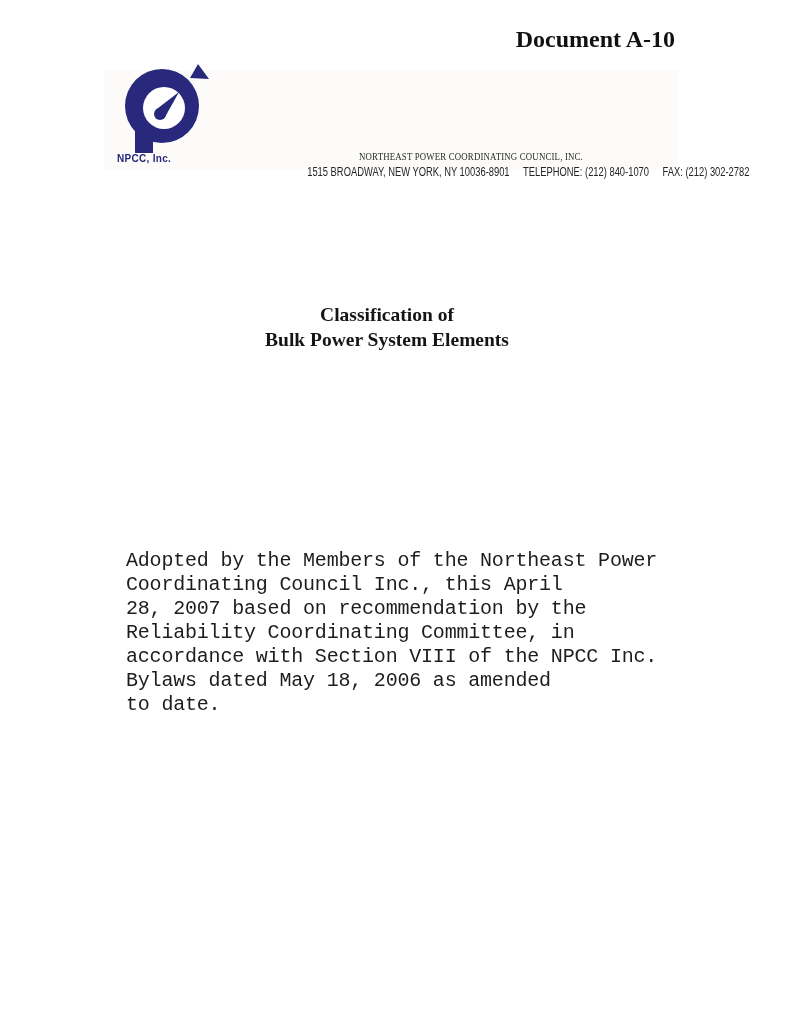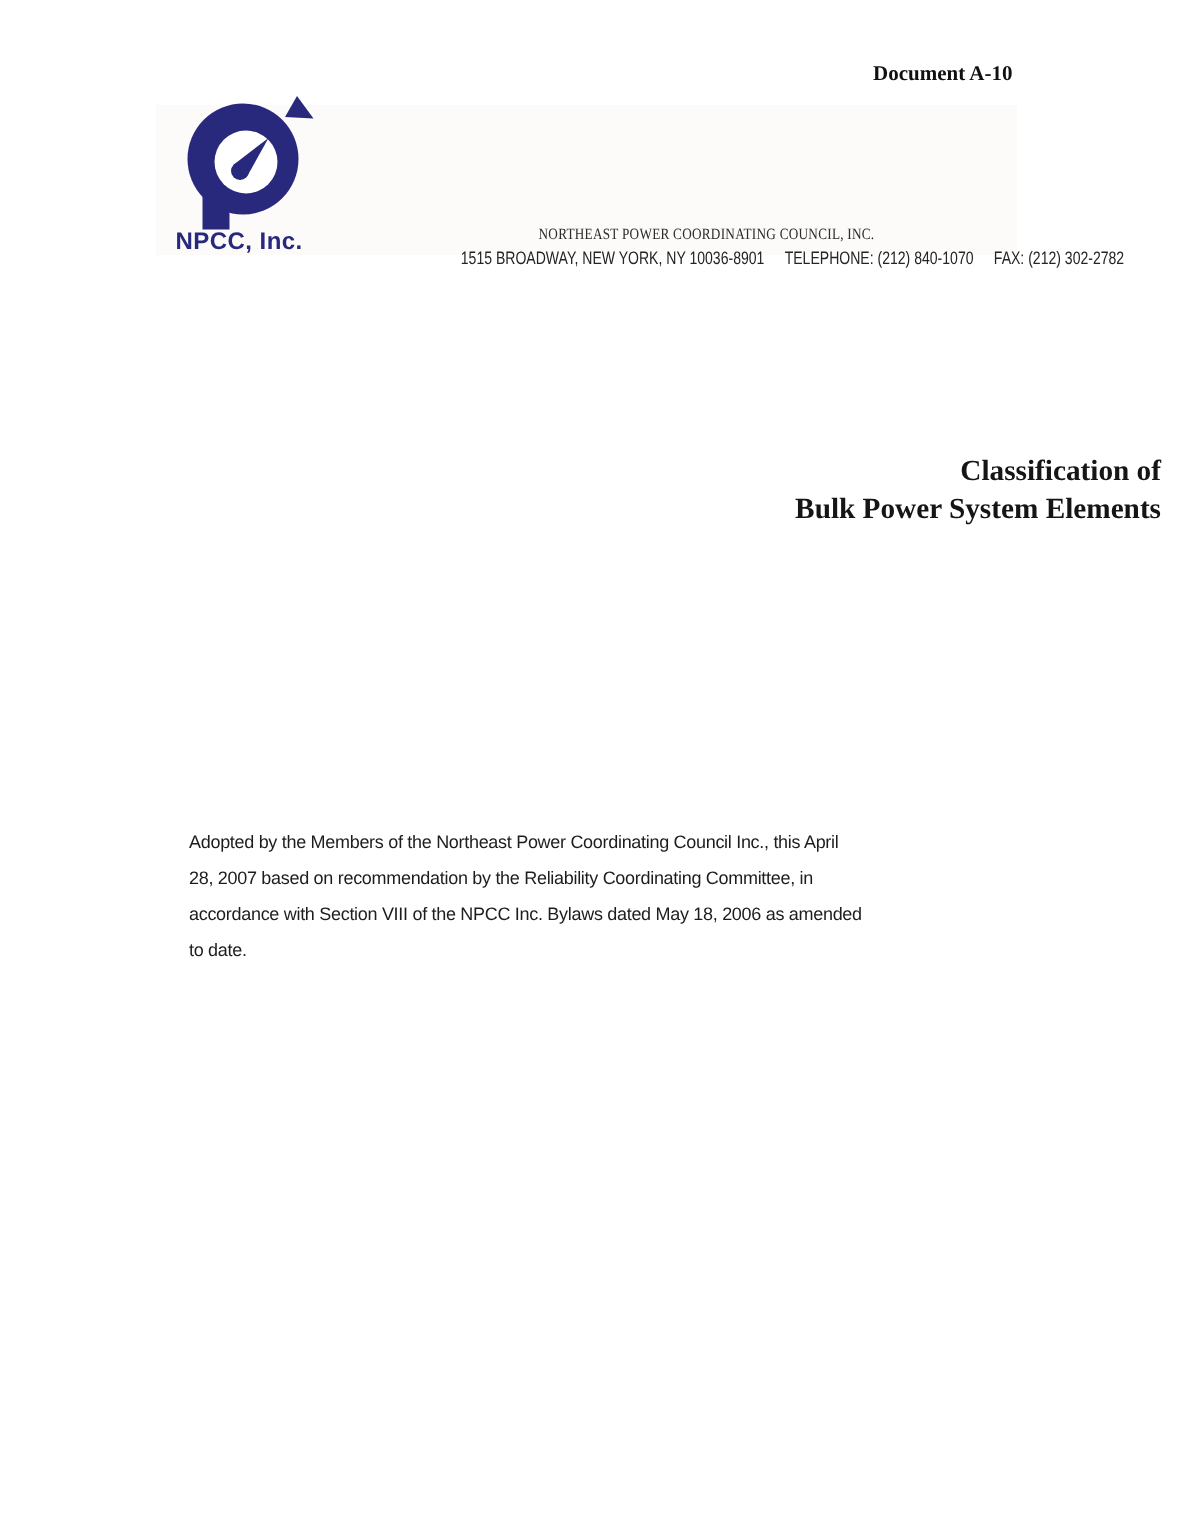--- a/index.html
+++ b/index.html
@@ -19,43 +19,43 @@
   .scan-band {
     position: absolute;
     left: 104px;
     top: 70px;
     width: 574px;
     height: 100px;
     background: #fcfbf9;
   }
   .doc-number {
     position: absolute;
-    top: 39px;
+    top: 28px;
     right: 116px;
     font-family: "Liberation Serif", serif;
     font-weight: bold;
-    font-size: 14px;
+    font-size: 24px;
     line-height: 22px;
     color: #111111;
     white-space: nowrap;
   }
   .logo {
     position: absolute;
     left: 116px;
     top: 64px;
     width: 94px;
     height: 94px;
   }
   .logo-label {
     position: absolute;
     left: 117px;
     top: 153px;
     font-family: "Liberation Sans", sans-serif;
     font-weight: bold;
-    font-size: 16px;
+    font-size: 10px;
     letter-spacing: 0.3px;
     color: var(--navy, #28287d);
     white-space: nowrap;
   }
   .address-block {
     position: absolute;
     left: 261px;
     top: 137px;
     width: 420px;
     text-align: center;
@@ -82,34 +82,34 @@
     transform-origin: 50% 50%;
   }
   .address-line .seg + .seg {
     margin-left: 14px;
   }
   .doc-title {
     position: absolute;
     left: 0;
     top: 302px;
     width: 774px;
-    text-align: right;
+    text-align: center;
     font-family: "Liberation Serif", serif;
     font-weight: bold;
     font-size: 19.5px;
     line-height: 25px;
     color: #151515;
   }
   .adoption {
     position: absolute;
     left: 126px;
     top: 549px;
     width: 566px;
-    font-family: Liberation Sans, sans-serif;
-    font-size: 12px;
+    font-family: Liberation Mono, monospace;
+    font-size: 20px;
     line-height: 24px;
     letter-spacing: -0.2px;
     color: #1d1d1d;
   }
 </style>
 </head>
 <body>
 
 <div class="page">
 

